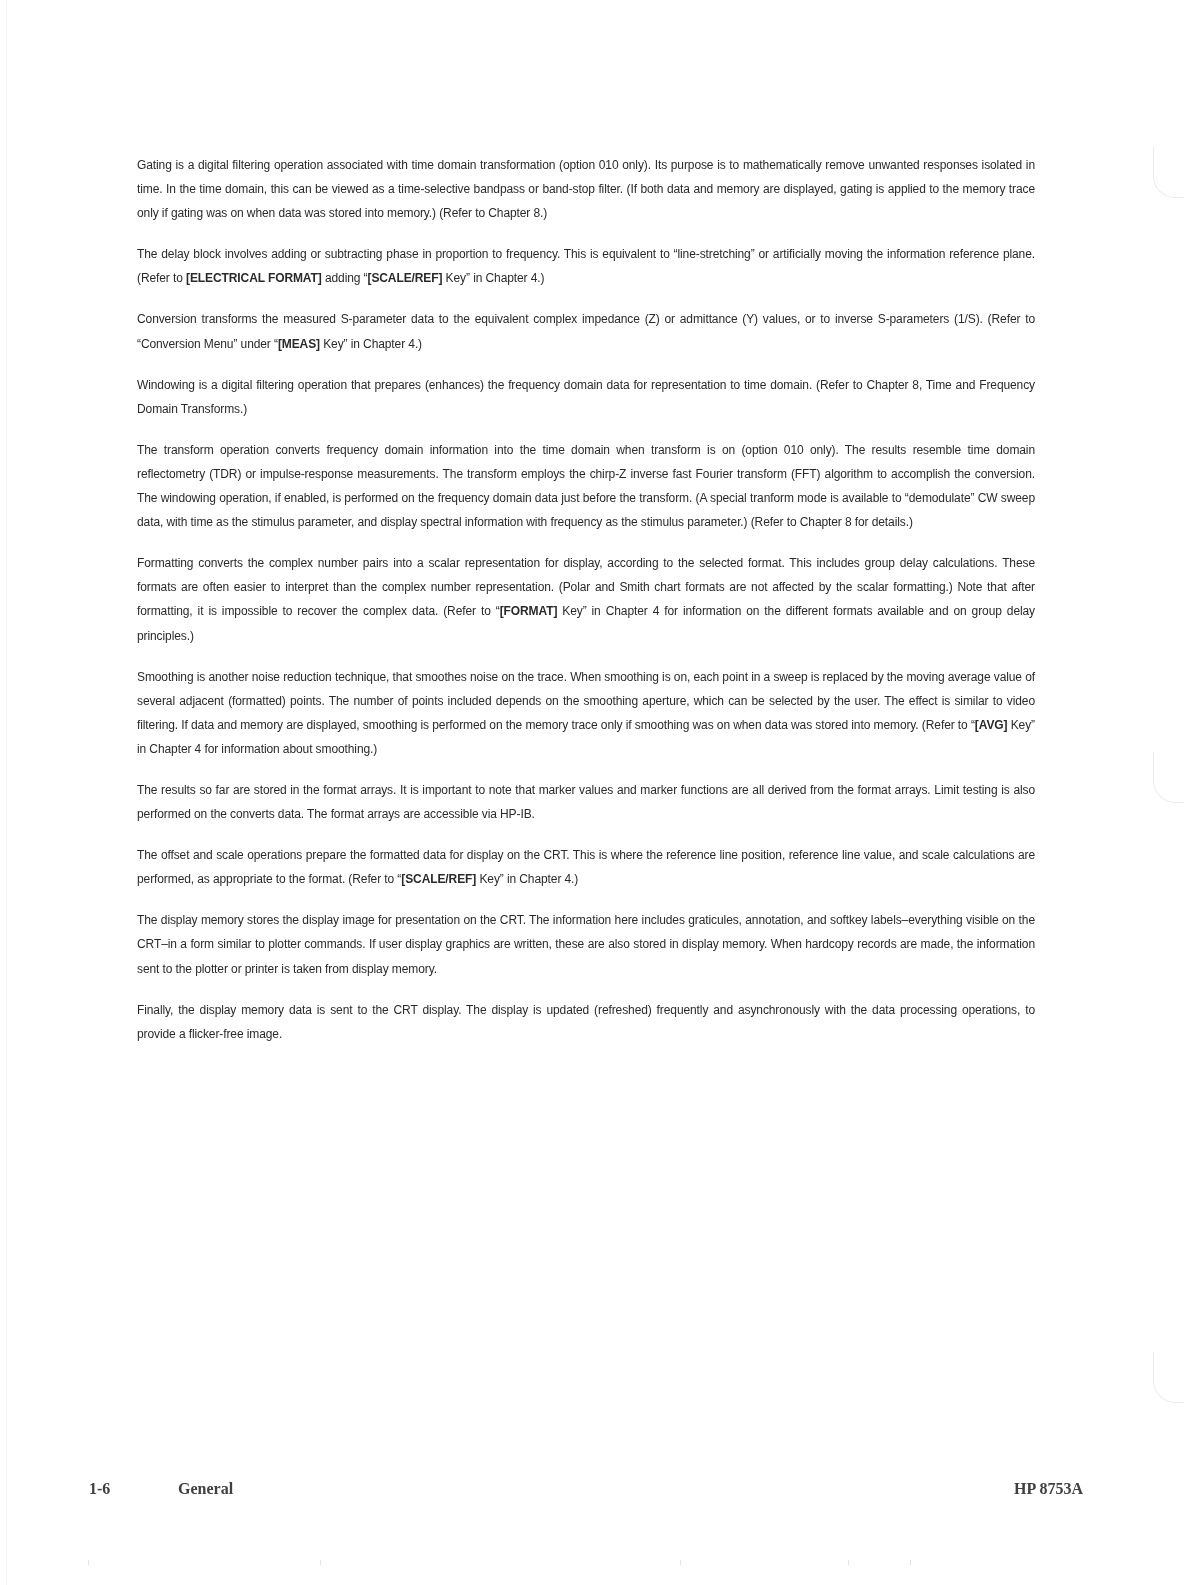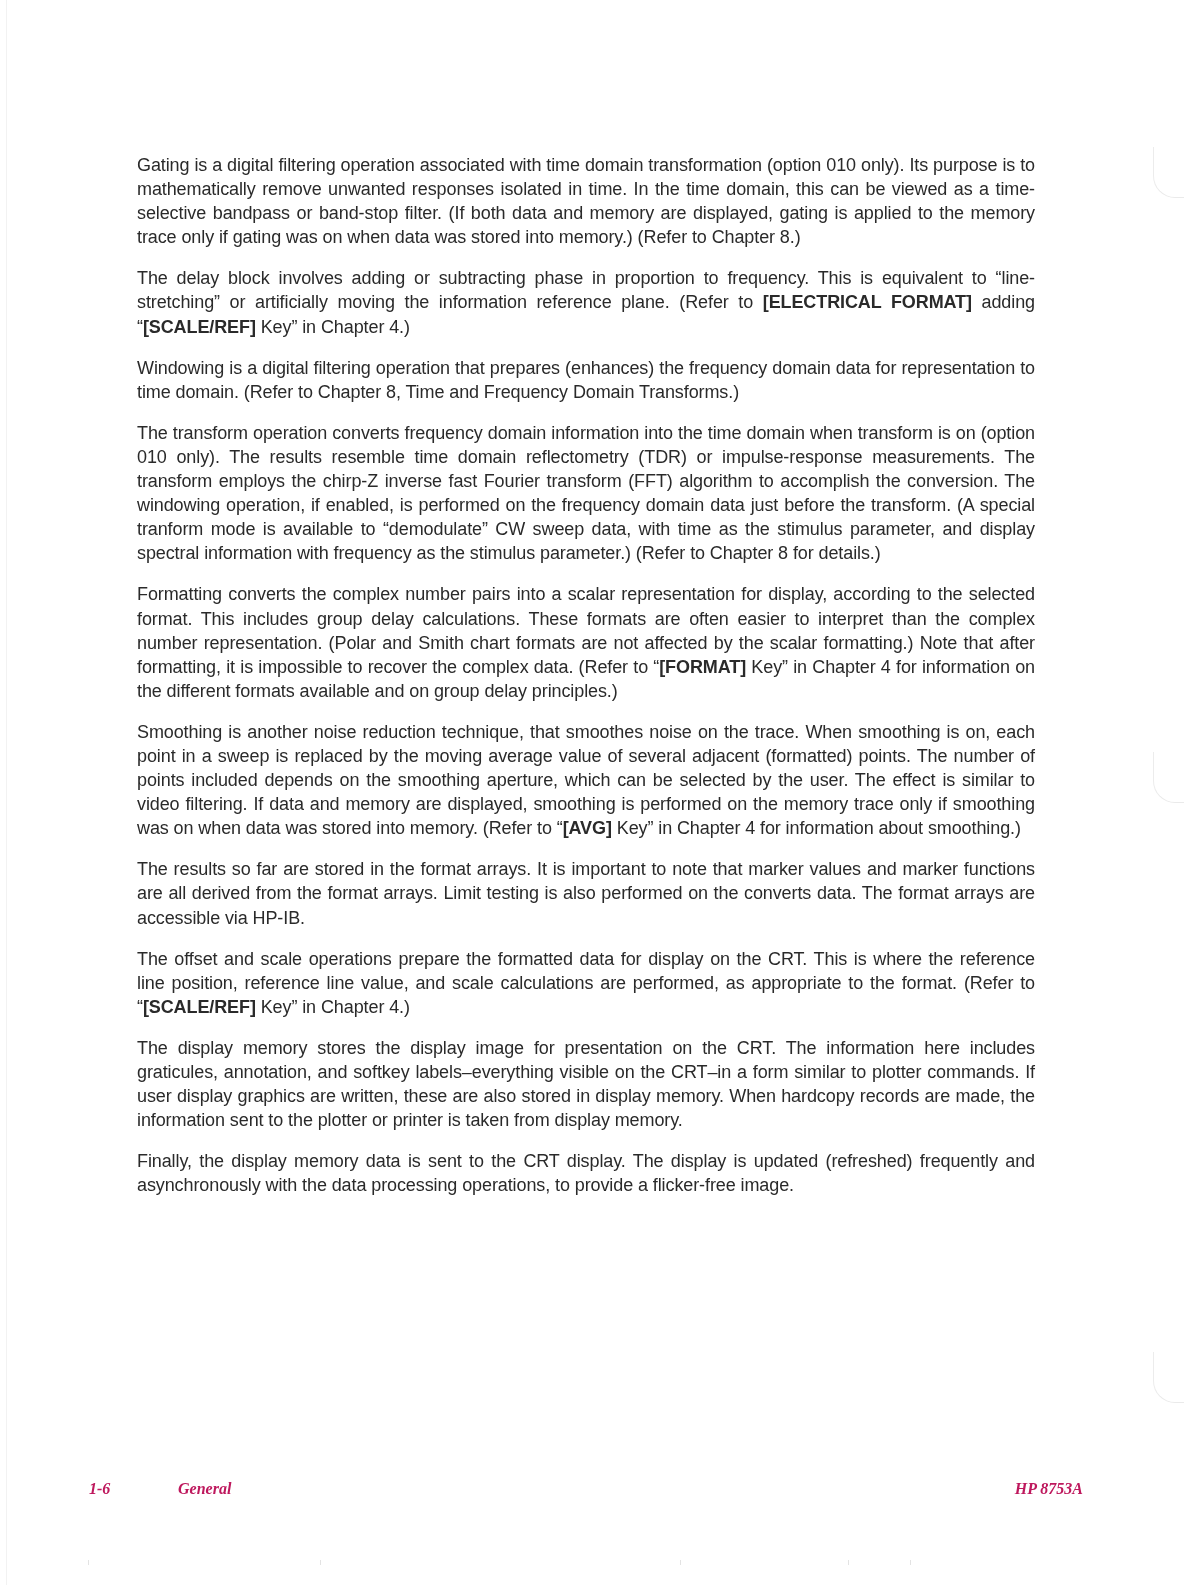--- a/index.html
+++ b/index.html
@@ -5,27 +5,27 @@
   html, body { margin: 0; padding: 0; }
   body {
     width: 1192px; height: 1585px; background: #ffffff; position: relative; overflow: hidden;
     font-family: "Liberation Sans", sans-serif; color: #2a2a2a;
   }
   .page-edge { position: absolute; left: 6px; top: 0; width: 1px; height: 1585px; background: #f2f2f2; }
   .content {
     position: absolute; left: 137px; top: 153px; width: 898px;
   }
   .para {
-    font-size: 18px; line-height: 24.1px; margin: 0 0 17px 0;
+    font-size: 12px; line-height: 24.1px; margin: 0 0 17px 0;
     text-align: justify; letter-spacing: -0.1px;
   }
   .para b { font-weight: bold; }
   .footer {
     position: absolute; top: 1480px; left: 0; width: 1192px; height: 24px;
-    font-family: "Liberation Serif", serif; font-size: 16px; font-weight: bold; color: #be185d; font-style: italic;
+    font-family: "Liberation Serif", serif; font-size: 16px; font-weight: bold; color: #404040;
   }
   .footer .pg { position: absolute; left: 89px; }
   .footer .sec { position: absolute; left: 178px; }
   .footer .model { position: absolute; right: 109px; }
   .binder-hole {
     position: absolute; right: 8px; width: 30px; height: 50px;
     border: 1px solid #eaeaea; border-right: none; border-top: none;
     border-radius: 0 0 0 22px; border-left-color: #ececec;
   }
   .binder-hole.h1 { top: 147px; }
@@ -38,20 +38,23 @@
 <body>
 
 <div class="page-edge"></div>
 
 <div class="content">
   <p class="para">
     <span>Gating is a digital filtering operation associated with time domain transformation (option 010 only). Its purpose is to mathematically remove unwanted responses isolated in time. In the time domain, this can be viewed as a time-selective bandpass or band-stop filter. (If both data and memory are displayed, gating is applied to the memory trace only if gating was on when data was stored into memory.) (Refer to Chapter 8.)</span>
   </p>
   <p class="para">
     <span>The delay block involves adding or subtracting phase in proportion to frequency. This is equivalent to “line-stretching” or artificially moving the information reference plane. (Refer to </span><b>[ELECTRICAL FORMAT]</b><span> adding “</span><b>[SCALE/REF]</b><span> Key” in Chapter 4.)</span>
+  </p>
+  <p class="para">
+    <span>Conversion transforms the measured S-parameter data to the equivalent complex impedance (Z) or admittance (Y) values, or to inverse S-parameters (1/S). (Refer to “Conversion Menu” under “</span><b>[MEAS]</b><span> Key” in Chapter 4.)</span>
   </p>
   <p class="para">
     <span>Windowing is a digital filtering operation that prepares (enhances) the frequency domain data for representation to time domain. (Refer to Chapter 8, Time and Frequency Domain Transforms.)</span>
   </p>
   <p class="para">
     <span>The transform operation converts frequency domain information into the time domain when transform is on (option 010 only). The results resemble time domain reflectometry (TDR) or impulse-response measurements. The transform employs the chirp-Z inverse fast Fourier transform (FFT) algorithm to accomplish the conversion. The windowing operation, if enabled, is performed on the frequency domain data just before the transform. (A special tranform mode is available to “demodulate” CW sweep data, with time as the stimulus parameter, and display spectral information with frequency as the stimulus parameter.) (Refer to Chapter 8 for details.)</span>
   </p>
   <p class="para">
     <span>Formatting converts the complex number pairs into a scalar representation for display, according to the selected format. This includes group delay calculations. These formats are often easier to interpret than the complex number representation. (Polar and Smith chart formats are not affected by the scalar formatting.) Note that after formatting, it is impossible to recover the complex data. (Refer to “</span><b>[FORMAT]</b><span> Key” in Chapter 4 for information on the different formats available and on group delay principles.)</span>
   </p>

